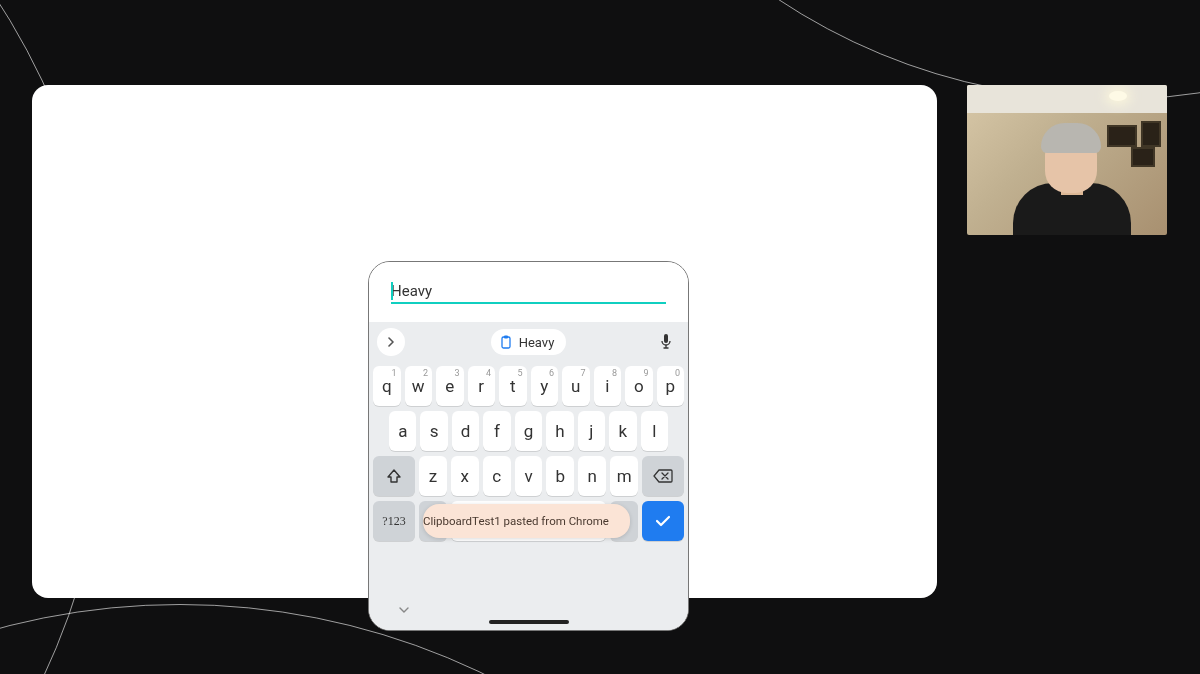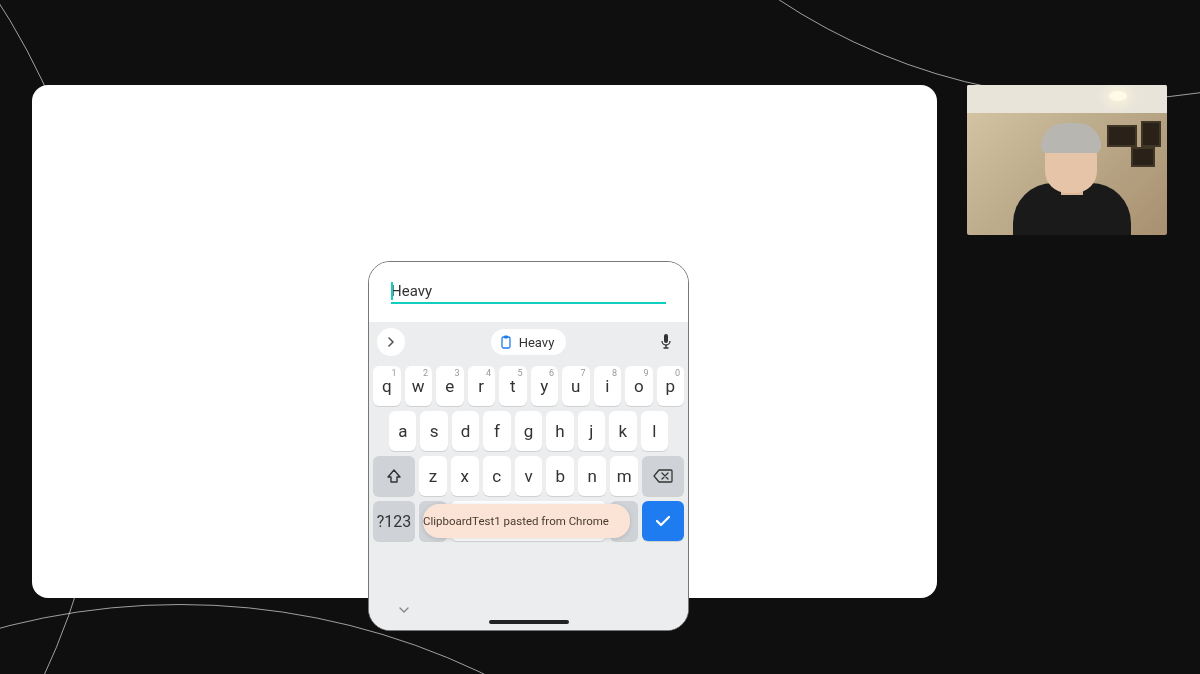--- a/index.html
+++ b/index.html
@@ -132,21 +132,21 @@
     display:flex; align-items:center; justify-content:center;
     font-size:17px; color:#333;
     position:relative;
     box-shadow: 0 1px 0 rgba(0,0,0,0.12);
     min-width: 0;
   }
   .key .hint { position:absolute; top:2px; right:4px; font-size:9px; color:#999; }
   .krow.row2 { padding: 0 16px; }
   .key.mod { background:#cfd3d7; color:#333; }
   .key.shift, .key.bksp { flex: 0 0 42px; }
-  .key.sym { flex:0 0 42px; font-size:16px; }
+  .key.sym { flex:0 0 42px; font-size:12px;font-family:Liberation Serif, serif; }
   .key.enter { flex:0 0 42px; background:#1f7cf0; color:#fff; }
   .key.comma, .key.period { flex:0 0 28px; background:#cfd3d7; font-size:15px; }
   .key.space { flex:1 1 auto; }
   .krow.row4 { position: relative; }
 
   .toast {
     position:absolute;
     left:50px; right:54px;
     background:#fbe4d6;
     border-radius:16px;

